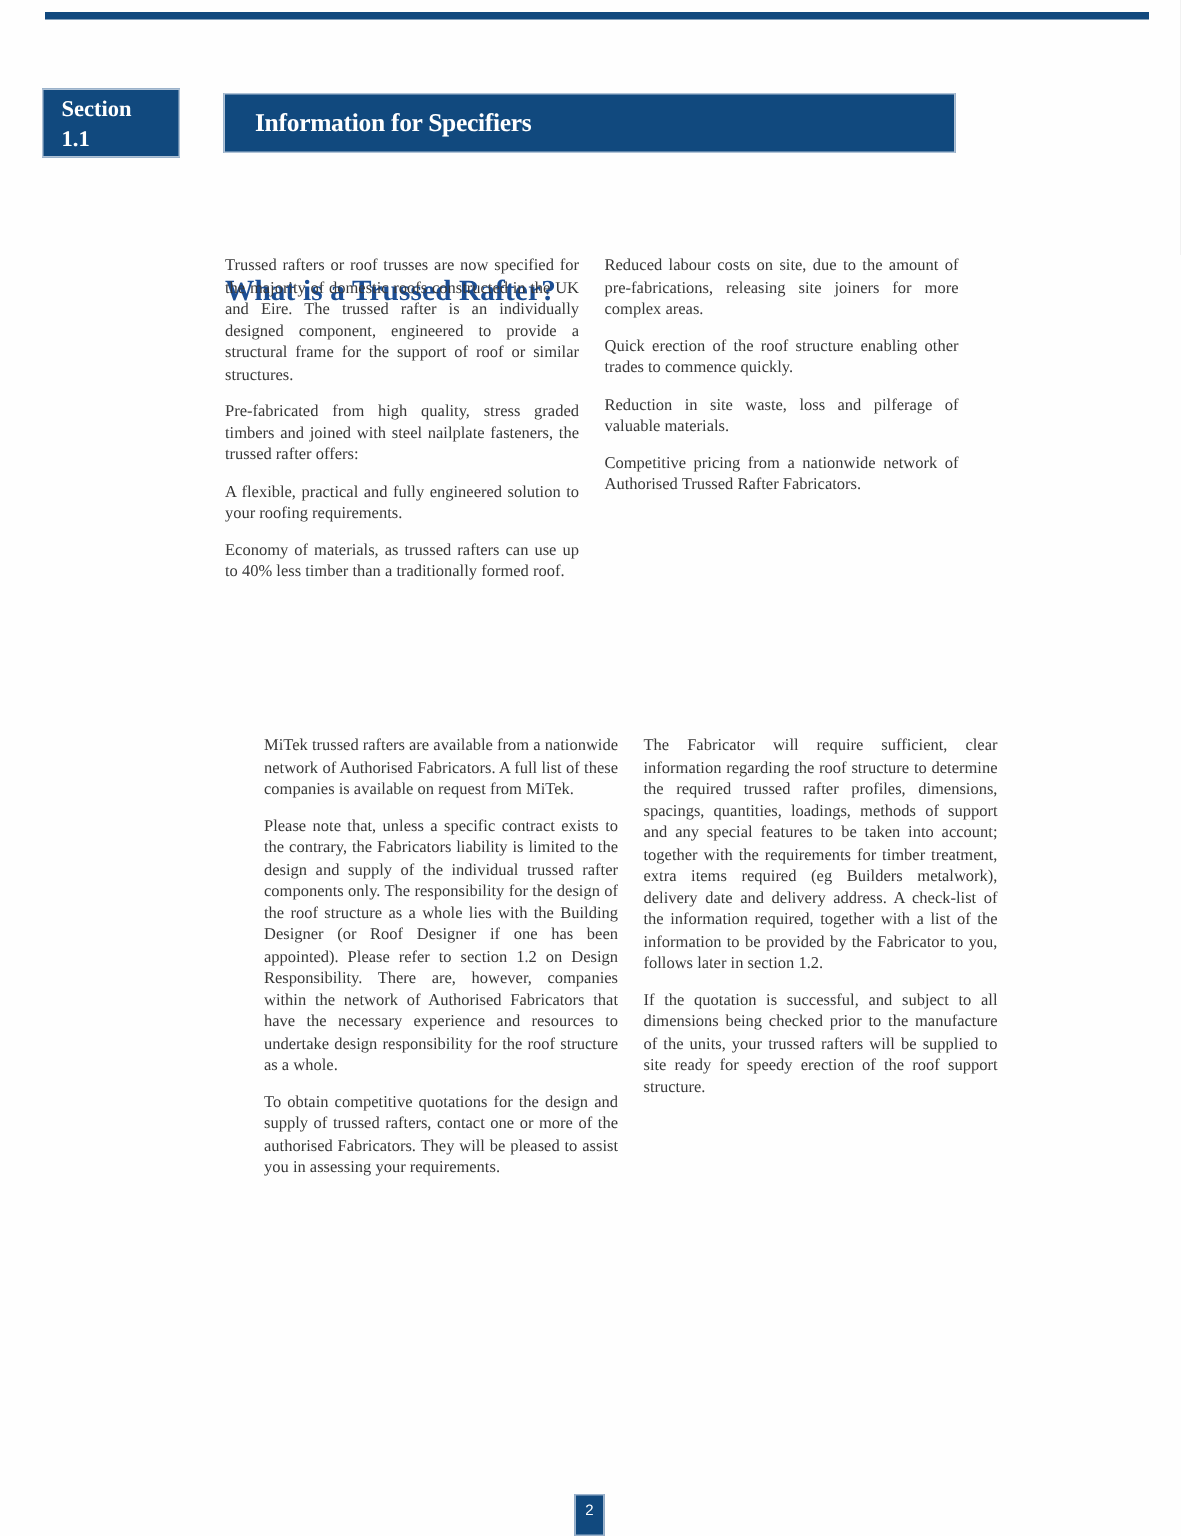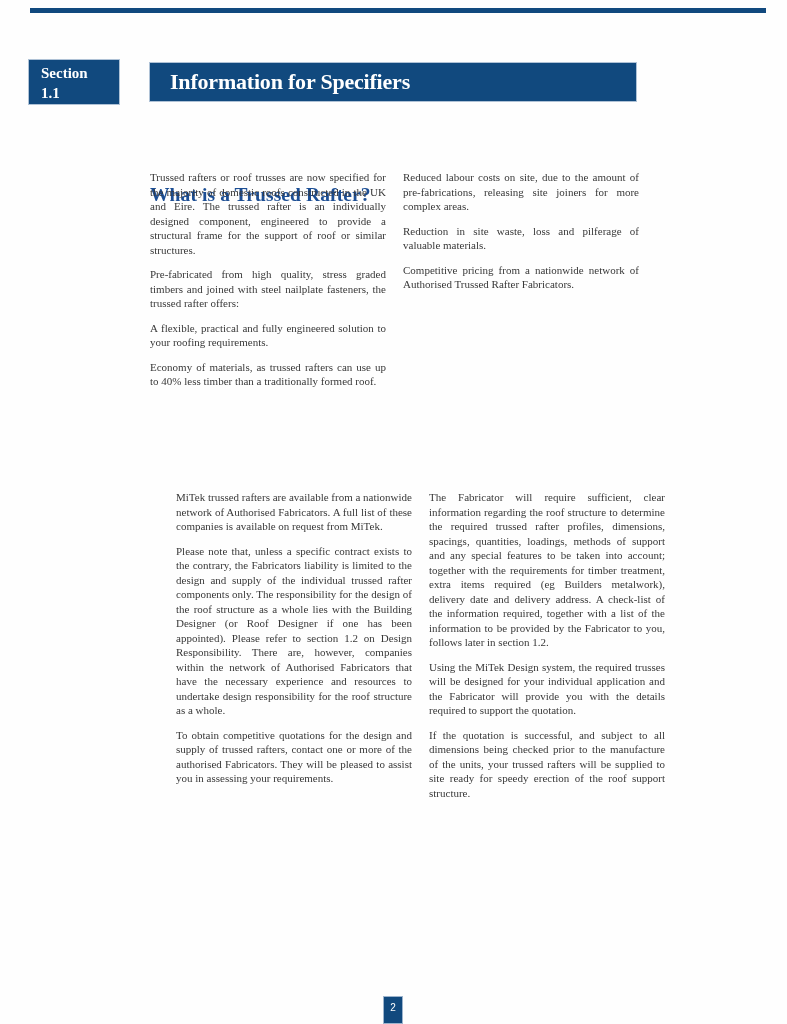--- a/index.html
+++ b/index.html
@@ -32,21 +32,21 @@
     font-size:15px;line-height:20px;
   }
   .title-bar{
     position:absolute;left:149px;top:62px;width:488px;height:40px;
     background:var(--navy);
     border:1px solid var(--box-border);
     display:flex;align-items:center;
     padding-left:20px;
   }
   .title-bar .title-text{
-    color:#ffffff;font-weight:bold;font-size:22px;letter-spacing:-0.2px;
+    color:#ffffff;font-weight:bold;font-size:17px;letter-spacing:-0.2px;
   }
   .doc-heading{
     position:absolute;left:150px;width:488px;
     color:var(--heading-blue);
     font-weight:bold;font-size:19.5px;letter-spacing:0.1px;
     white-space:nowrap;
     margin-top:40px;
   }
   .heading-1{top:144px;}
   .heading-2{top:455px;}
@@ -94,35 +94,35 @@
 
   <div class="columns columns-1">
     <div class="col">
       <p>Trussed rafters or roof trusses are now specified for the majority of domestic roofs constructed in the UK and Eire. The trussed rafter is an individually designed component, engineered to provide a structural frame for the support of roof or similar structures.</p>
       <p>Pre-fabricated from high quality, stress graded timbers and joined with steel nailplate fasteners, the trussed rafter offers:</p>
       <p>A flexible, practical and fully engineered solution to your roofing requirements.</p>
       <p>Economy of materials, as trussed rafters can use up to 40% less timber than a traditionally formed roof.</p>
     </div>
     <div class="col">
       <p>Reduced labour costs on site, due to the amount of pre-fabrications, releasing site joiners for more complex areas.</p>
+      <p>Quick erection of the roof structure enabling other trades to commence quickly.</p>
       <p>Reduction in site waste, loss and pilferage of valuable materials.</p>
       <p>Competitive pricing from a nationwide network of Authorised Trussed Rafter Fabricators.</p>
     </div>
   </div>
 
 
   <div class="columns columns-2">
     <div class="col">
       <p>MiTek trussed rafters are available from a nationwide network of Authorised Fabricators. A full list of these companies is available on request from MiTek.</p>
       <p>Please note that, unless a specific contract exists to the contrary, the Fabricators liability is limited to the design and supply of the individual trussed rafter components only. The responsibility for the design of the roof structure as a whole lies with the Building Designer (or Roof Designer if one has been appointed). Please refer to section 1.2 on Design Responsibility. There are, however, companies within the network of Authorised Fabricators that have the necessary experience and resources to undertake design responsibility for the roof structure as a whole.</p>
       <p>To obtain competitive quotations for the design and supply of trussed rafters, contact one or more of the authorised Fabricators. They will be pleased to assist you in assessing your requirements.</p>
     </div>
     <div class="col">
       <p>The Fabricator will require sufficient, clear information regarding the roof structure to determine the required trussed rafter profiles, dimensions, spacings, quantities, loadings, methods of support and any special features to be taken into account; together with the requirements for timber treatment, extra items required (eg Builders metalwork), delivery date and delivery address. A check-list of the information required, together with a list of the information to be provided by the Fabricator to you, follows later in section 1.2.</p>
-      <p>Using the MiTek Design system, the required trusses will be designed for your individual application and the Fabricator will provide you with the details required to support the quotation.</p>
       <p>If the quotation is successful, and subject to all dimensions being checked prior to the manufacture of the units, your trussed rafters will be supplied to site ready for speedy erection of the roof support structure.</p>
     </div>
   </div>
 
   <div class="page-num-box">
     <span>2</span>
   </div>
 
 </div>
 

